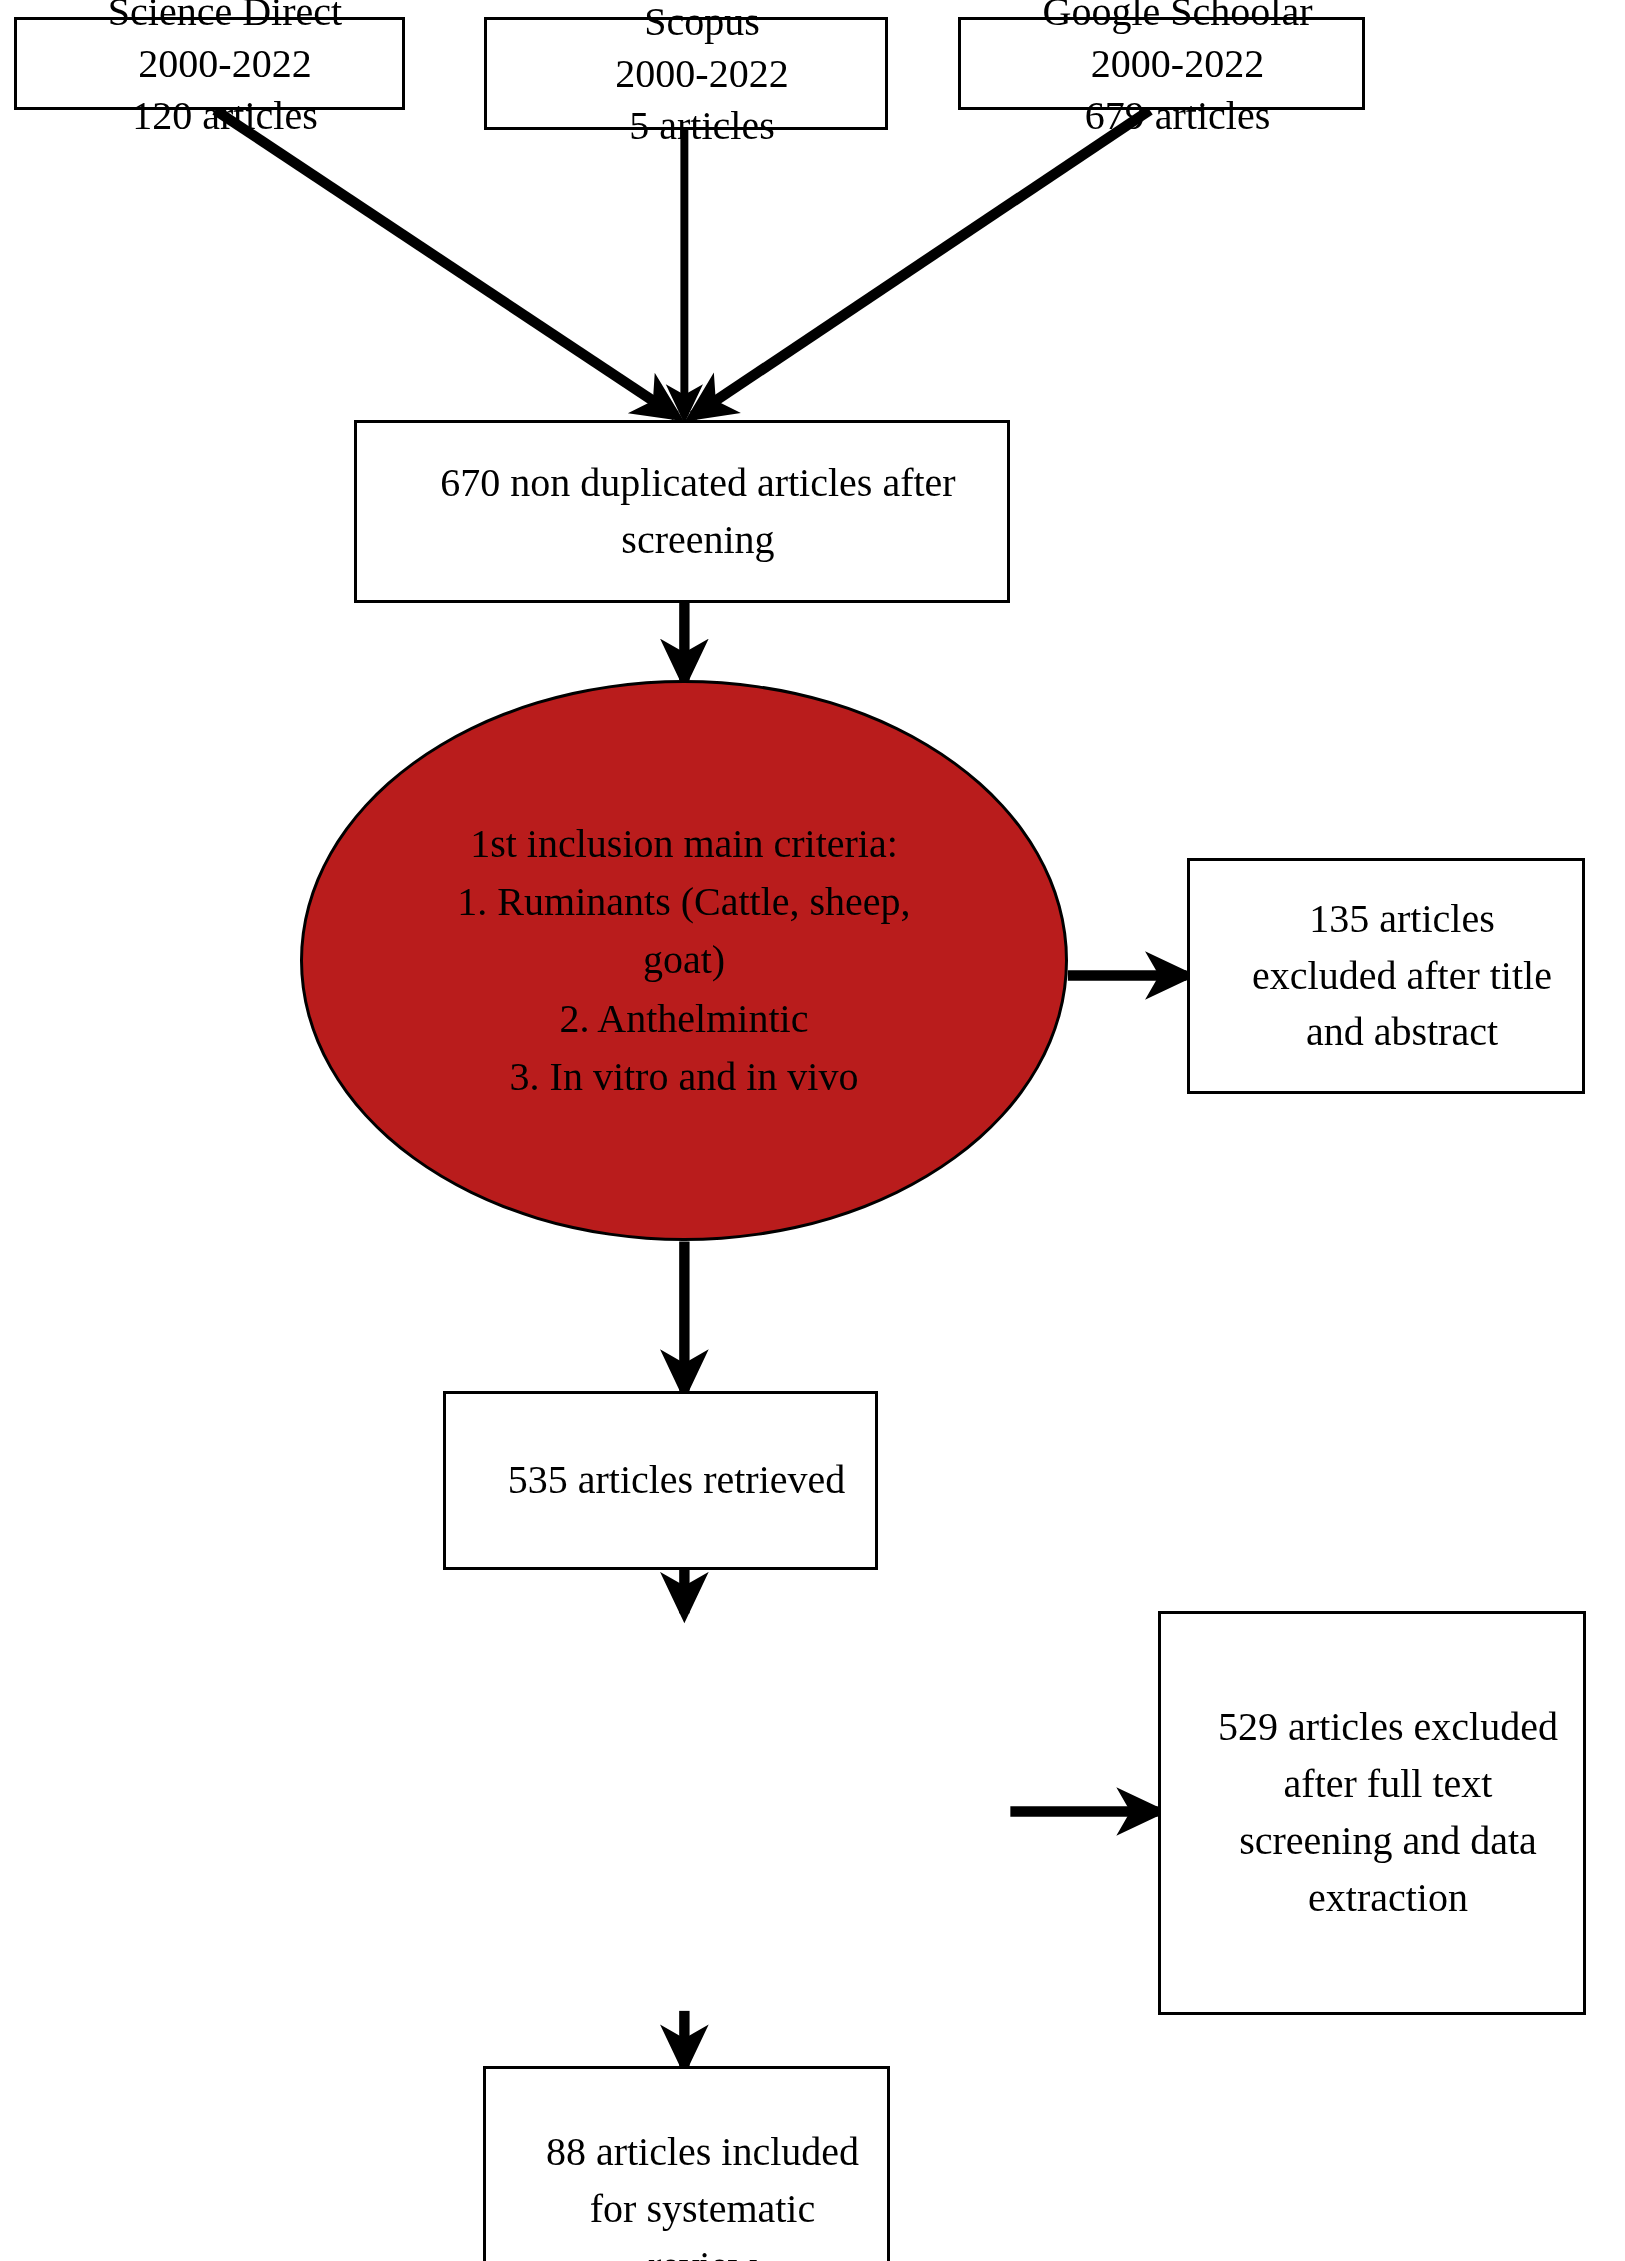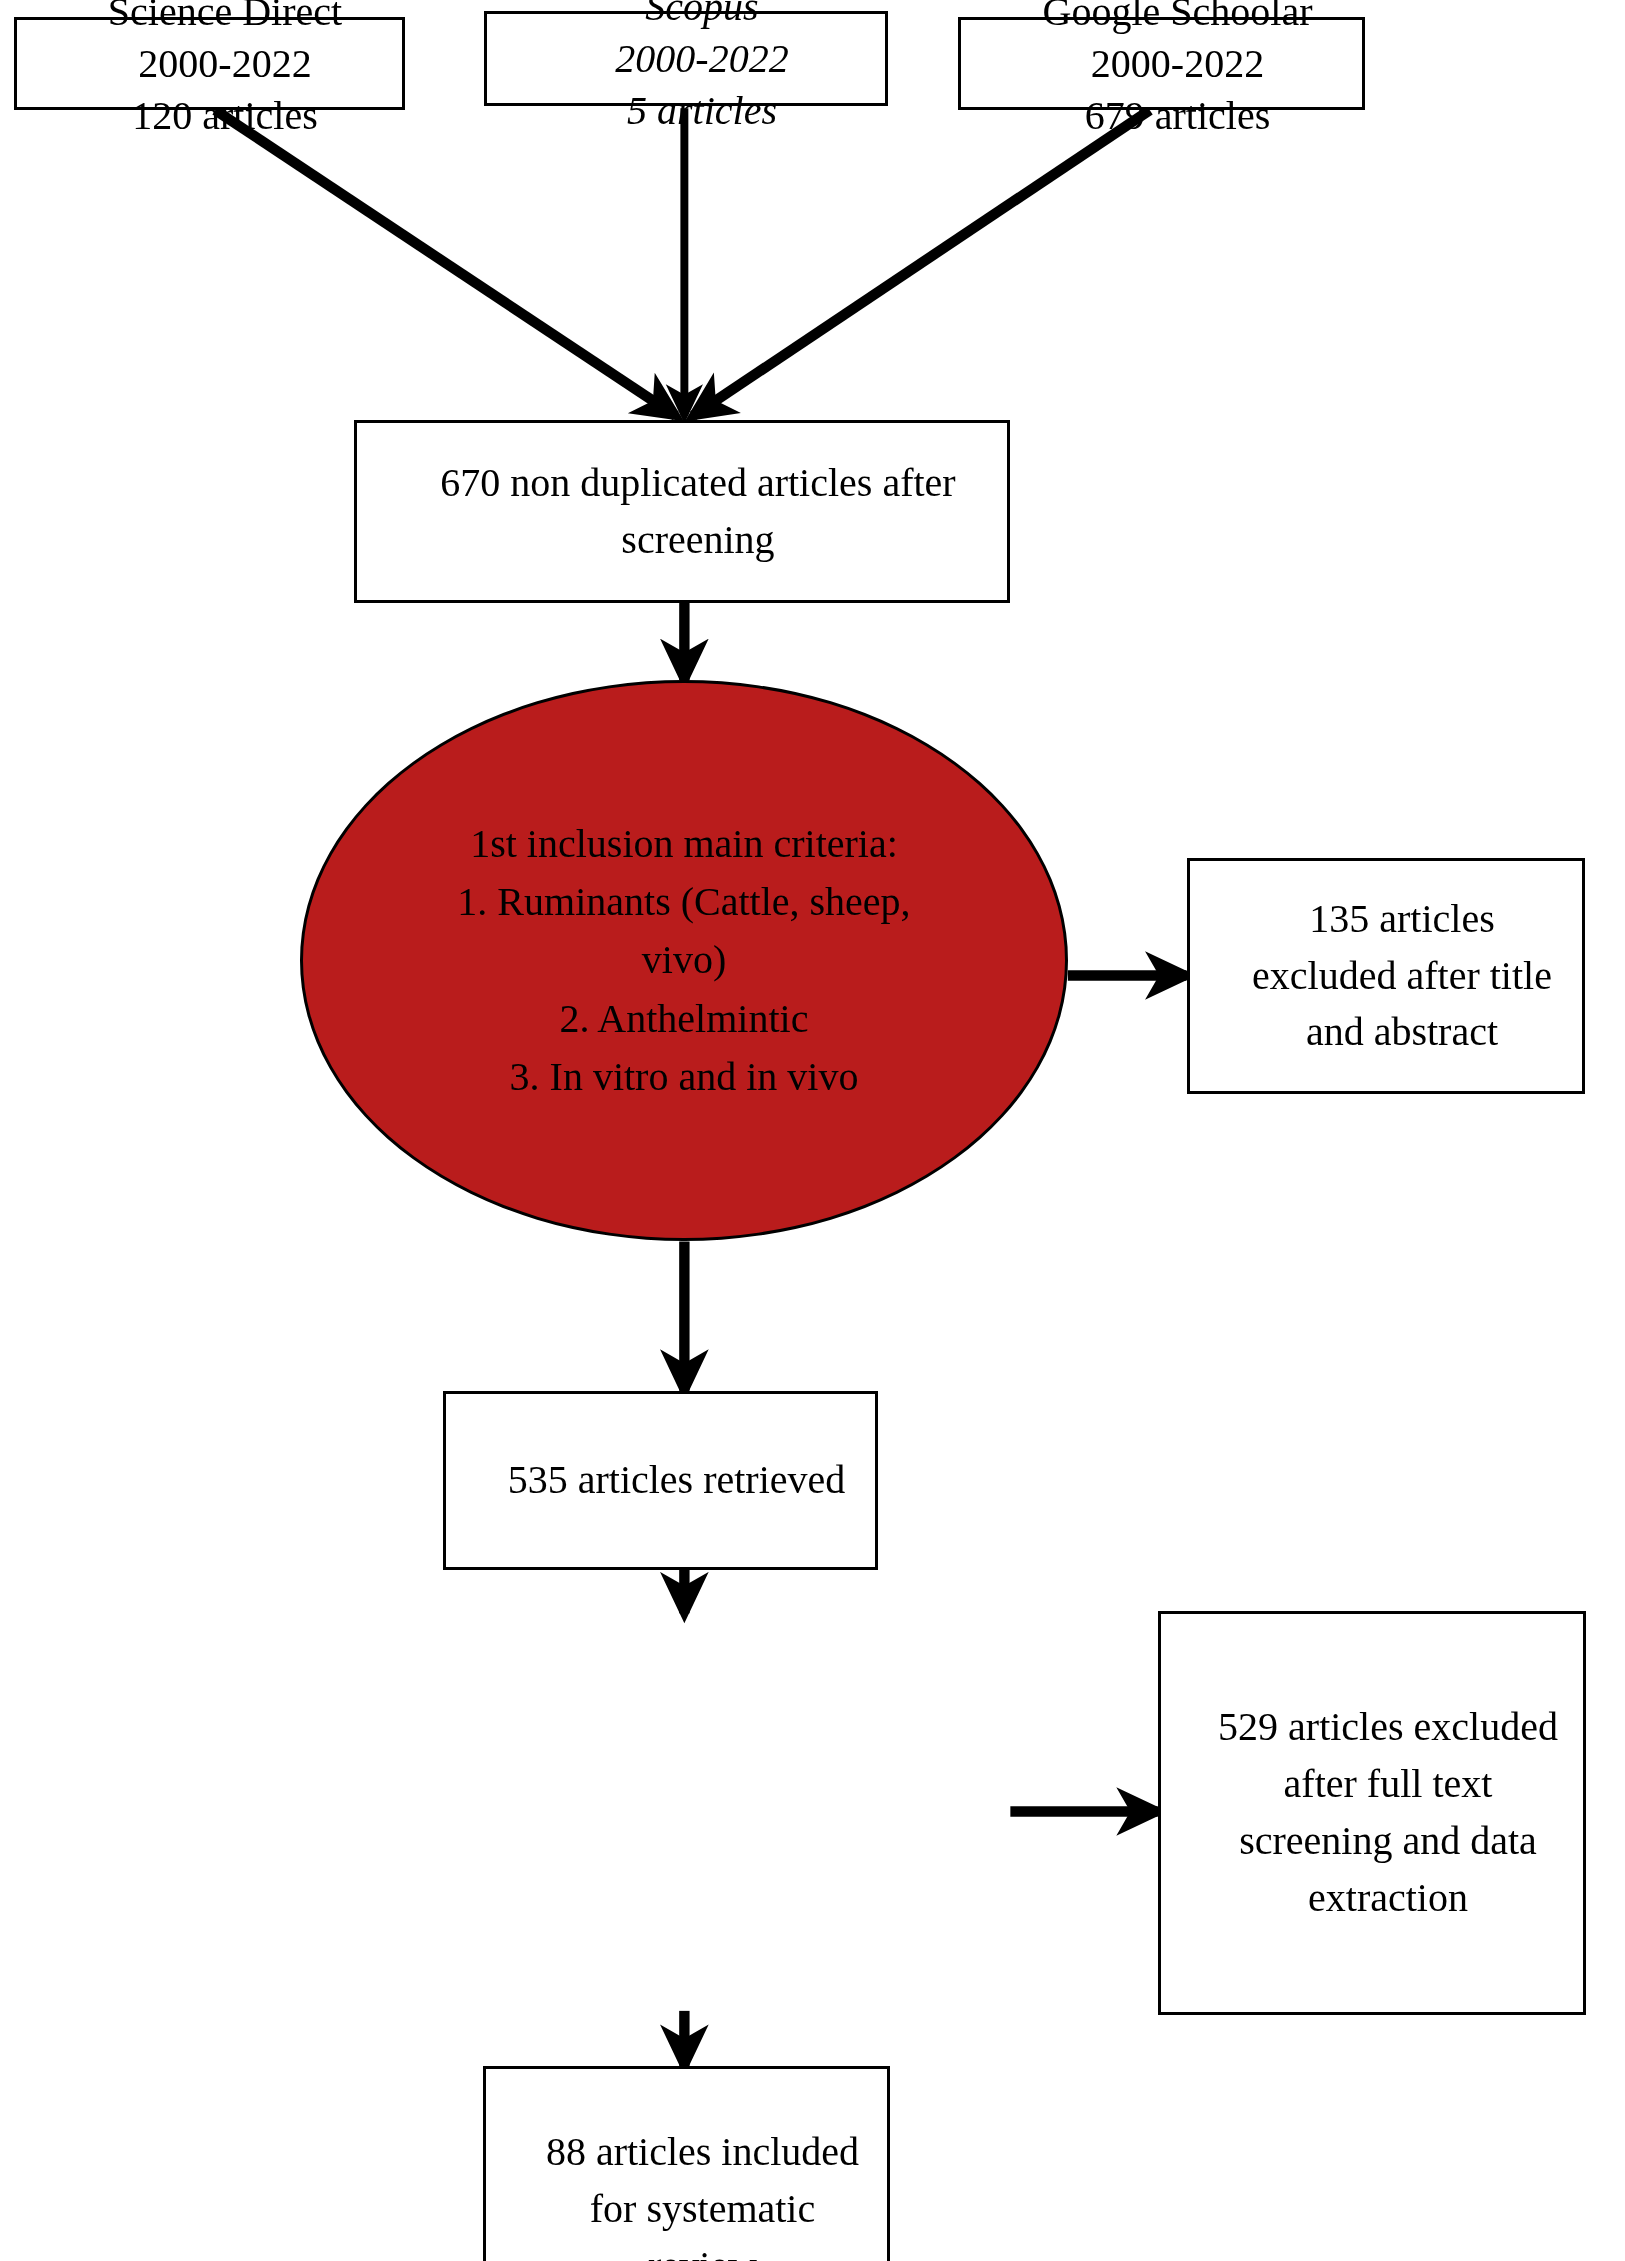--- a/index.html
+++ b/index.html
@@ -92,41 +92,41 @@
 
     <path d="M 1119 3288 L 1119 3378" stroke="#000000" stroke-width="17" fill="none" marker-end="url(#arrowhead)"></path>
   </svg>
 
   <div class="node-box box-tight" style="left:13.5px; top:17px; width:391px; height:93px;">
     <span class="node-line">Science Direct</span>
     <span class="node-line">2000-2022</span>
     <span class="node-line">120 articles</span>
   </div>
 
-  <div class="node-box box-tight" style="left:484px; top:11px; width:404px; height:95px;font-style:italic;">
+  <div class="node-box box-tight" style="left:484px; top:17px; width:404px; height:113px;">
     <span class="node-line">Scopus</span>
     <span class="node-line">2000-2022</span>
     <span class="node-line">5 articles</span>
   </div>
 
   <div class="node-box box-tight" style="left:958px; top:17px; width:407px; height:93px;">
     <span class="node-line">Google Schoolar</span>
     <span class="node-line">2000-2022</span>
     <span class="node-line">679 articles</span>
   </div>
 
   <div class="node-box" style="left:354px; top:420px; width:656px; height:183px;">
     <span class="node-line">670 non duplicated articles after</span>
     <span class="node-line">screening</span>
   </div>
 
   <div class="node-ellipse ellipse1-text" style="left:300px; top:680px; width:768px; height:561px;">
     <span class="node-line">1st inclusion main criteria:</span>
     <span class="node-line">1. Ruminants (Cattle, sheep,</span>
-    <span class="node-line">vivo)</span>
+    <span class="node-line">goat)</span>
     <span class="node-line">2. Anthelmintic</span>
     <span class="node-line">3. In vitro and in vivo</span>
   </div>
 
   <div class="node-box" style="left:1187px; top:858px; width:398px; height:236px;">
     <span class="node-line">135 articles</span>
     <span class="node-line">excluded after title</span>
     <span class="node-line">and abstract</span>
   </div>
 

